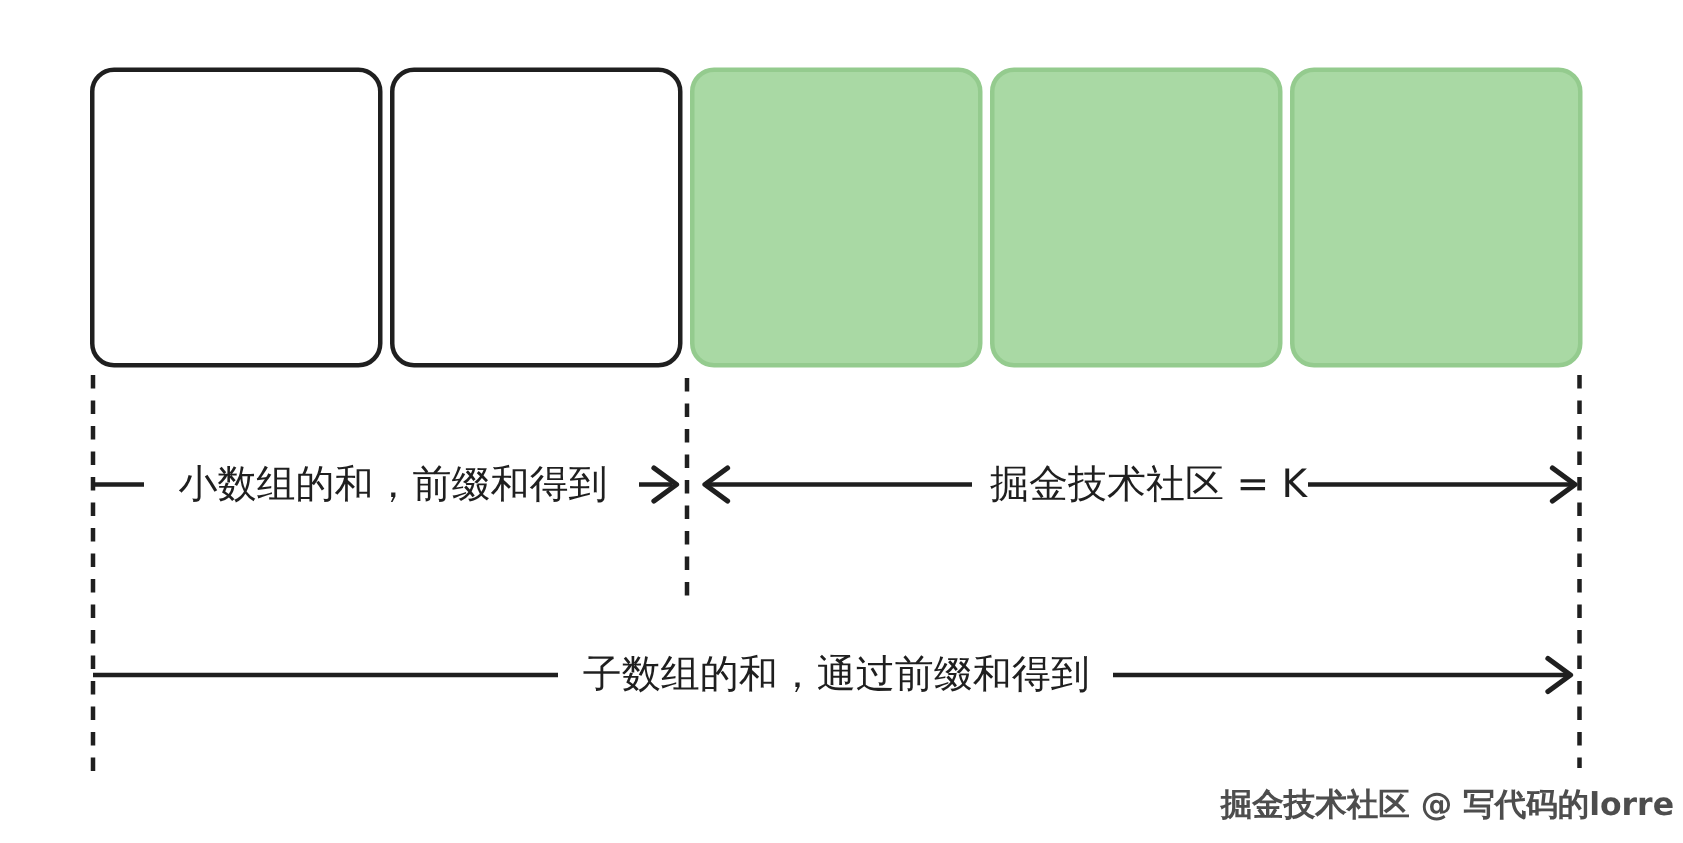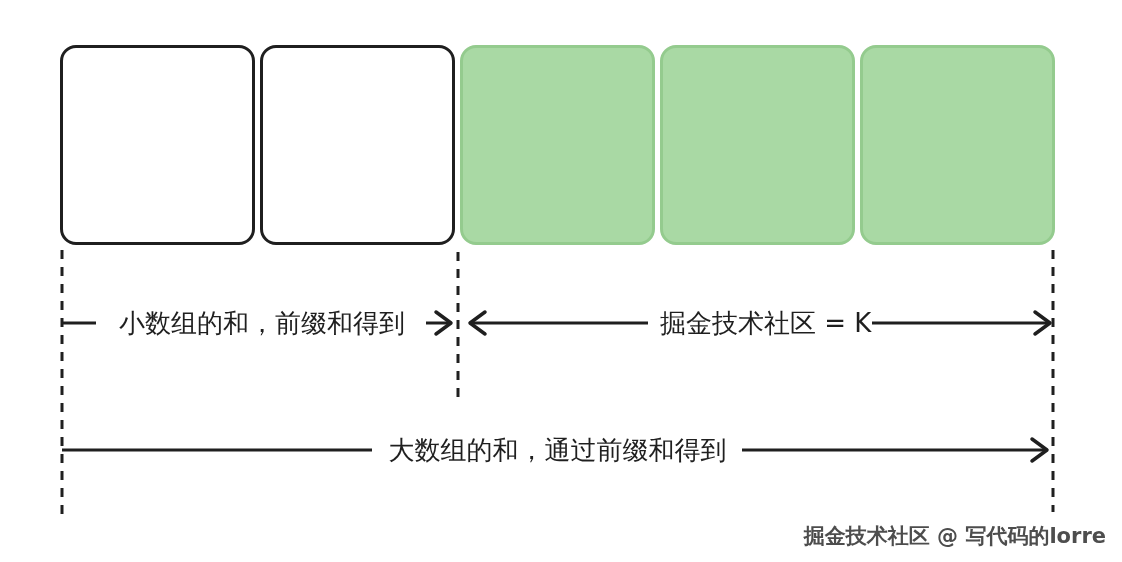--- a/index.html
+++ b/index.html
@@ -61,21 +61,21 @@
     line-height: 30px;
     text-align: center;
     white-space: nowrap;
     color: #1f1f1f;
   }
   .label-small { left: 103px; top: 308px; width: 318px; }
   .label-sub   { left: 660px; top: 308px; width: 200px; }
   .label-big   { left: 385px; top: 435px; width: 345px; }
   .watermark {
     position: absolute;
-    right: 16px;
+    right: 6px;
     top: 522px;
     font-size: 21px;
     font-weight: 700;
     color: #4d4d4d;
     white-space: nowrap;
   }
 </style>
 </head>
 <body>
 
@@ -114,17 +114,17 @@
       <line class="ink-line" x1="62" y1="450" x2="372" y2="450"></line>
       <line class="ink-line" x1="742" y1="450" x2="1046" y2="450"></line>
       <polyline class="chevron" points="1032,439 1047,450 1032,461"></polyline>
     </g>
   </svg>
 
   <div class="label label-small">小数组的和，前缀和得到</div>
 
   <div class="label label-sub">掘金技术社区 = K</div>
 
-  <div class="label label-big">大数组的和，通过前缀和得到</div>
+  <div class="label label-big">子数组的和，通过前缀和得到</div>
 
   <div class="watermark">掘金技术社区 @ 写代码的lorre</div>
 
 </div>
 
 </body></html>

